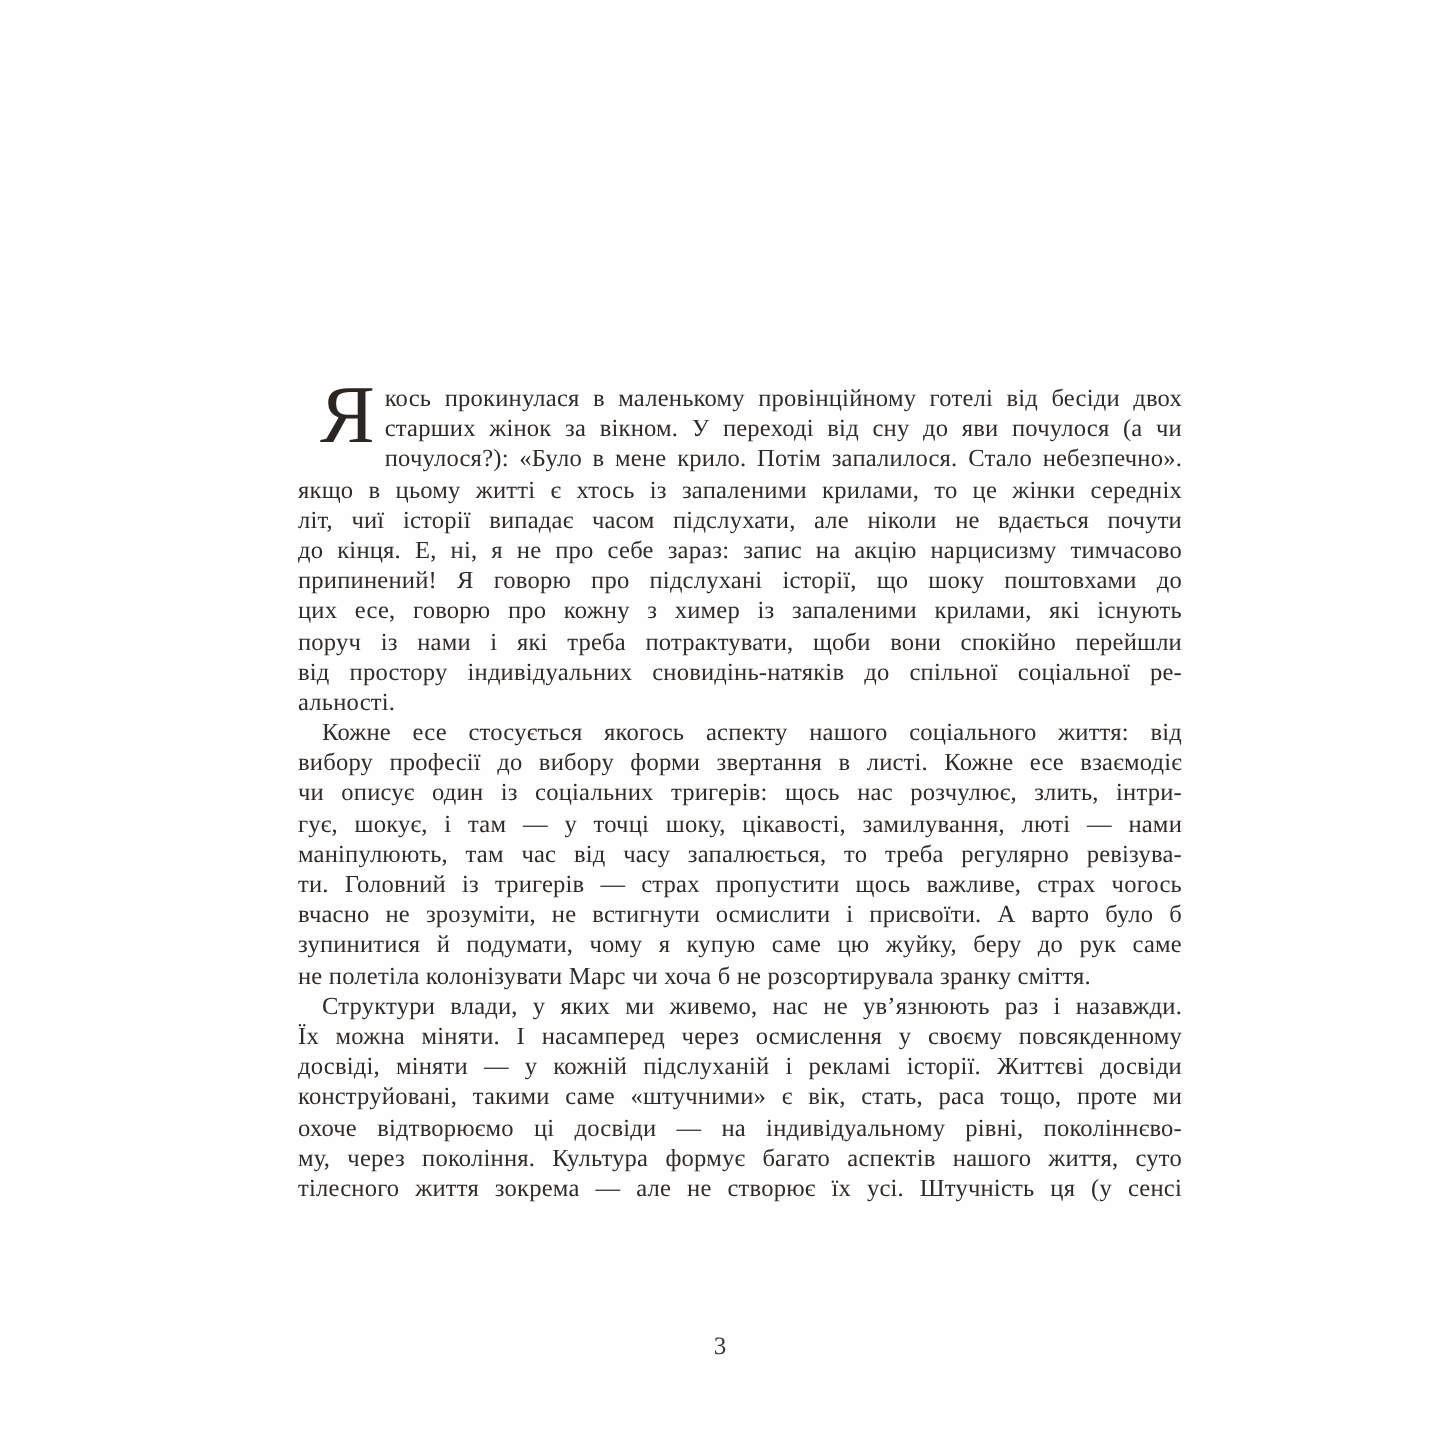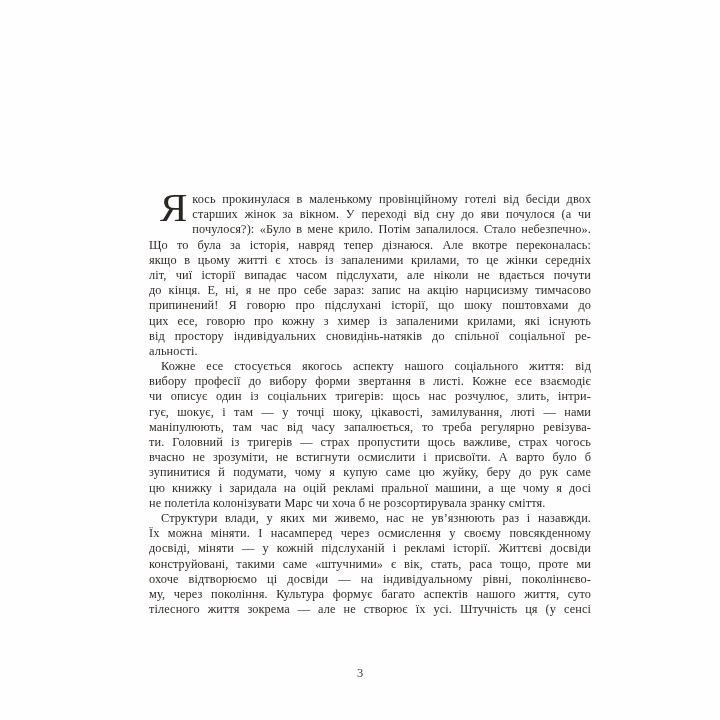--- a/index.html
+++ b/index.html
@@ -64,39 +64,38 @@
 </head>
 <body>
 
 <div class="page">
   <div class="text-block">
       <div class="paragraph">
         <span class="dropcap">Я</span>
         <div class="line">кось прокинулася в маленькому провінційному готелі від бесіди двох</div>
         <div class="line">старших жінок за вікном. У переході від сну до яви почулося (а чи</div>
         <div class="line">почулося?): «Було в мене крило. Потім запалилося. Стало небезпечно».</div>
-        <div class="line">Що то була за історія, навряд тепер дізнаюся. Але вкотре переконалась:</div>
         <div class="line">якщо в цьому житті є хтось із запаленими крилами, то це жінки середніх</div>
         <div class="line">літ, чиї історії випадає часом підслухати, але ніколи не вдається почути</div>
         <div class="line">до кінця. Е, ні, я не про себе зараз: запис на акцію нарцисизму тимчасово</div>
         <div class="line">припинений! Я говорю про підслухані історії, що шоку поштовхами до</div>
         <div class="line">цих есе, говорю про кожну з химер із запаленими крилами, які існують</div>
+        <div class="line">поруч із нами і які треба потрактувати, щоби вони спокійно перейшли</div>
         <div class="line">від простору індивідуальних сновидінь-натяків до спільної соціальної ре-</div>
         <div class="line last">альності.</div>
       </div>
       <div class="paragraph">
         <div class="line indent">Кожне есе стосується якогось аспекту нашого соціального життя: від</div>
         <div class="line">вибору професії до вибору форми звертання в листі. Кожне есе взаємодіє</div>
         <div class="line">чи описує один із соціальних тригерів: щось нас розчулює, злить, інтри-</div>
         <div class="line">гує, шокує, і там — у точці шоку, цікавості, замилування, люті — нами</div>
         <div class="line">маніпулюють, там час від часу запалюється, то треба регулярно ревізува-</div>
         <div class="line">ти. Головний із тригерів — страх пропустити щось важливе, страх чогось</div>
         <div class="line">вчасно не зрозуміти, не встигнути осмислити і присвоїти. А варто було б</div>
         <div class="line">зупинитися й подумати, чому я купую саме цю жуйку, беру до рук саме</div>
-        <div class="line">цю книжку і заридала на оцій рекламі пральної машини, а ще чому я досі</div>
         <div class="line last">не полетіла колонізувати Марс чи хоча б не розсортирувала зранку сміття.</div>
       </div>
       <div class="paragraph">
         <div class="line indent">Структури влади, у яких ми живемо, нас не ув’язнюють раз і назавжди.</div>
         <div class="line">Їх можна міняти. І насамперед через осмислення у своєму повсякденному</div>
         <div class="line">досвіді, міняти — у кожній підслуханій і рекламі історії. Життєві досвіди</div>
         <div class="line">конструйовані, такими саме «штучними» є вік, стать, раса тощо, проте ми</div>
         <div class="line">охоче відтворюємо ці досвіди — на індивідуальному рівні, поколіннєво-</div>
         <div class="line">му, через покоління. Культура формує багато аспектів нашого життя, суто</div>
         <div class="line">тілесного життя зокрема — але не створює їх усі. Штучність ця (у сенсі</div>

